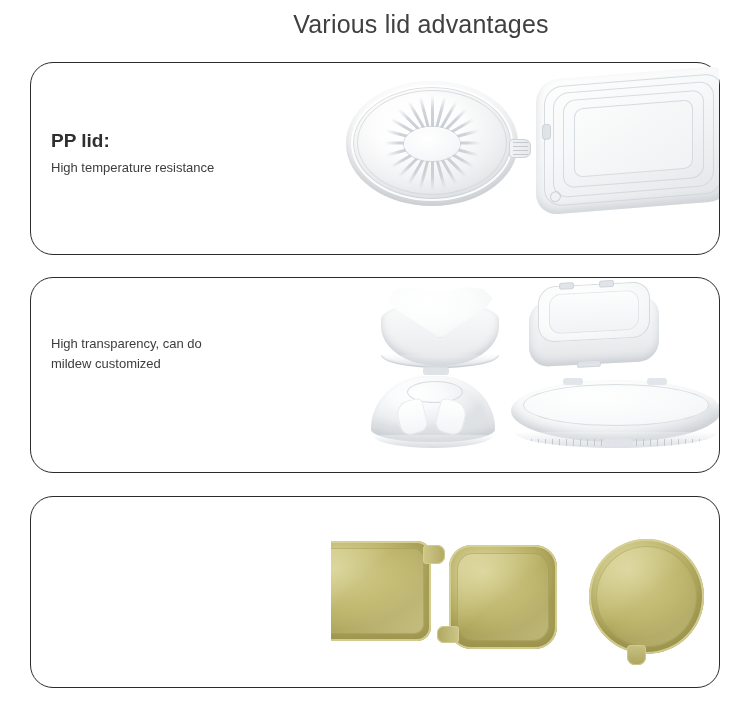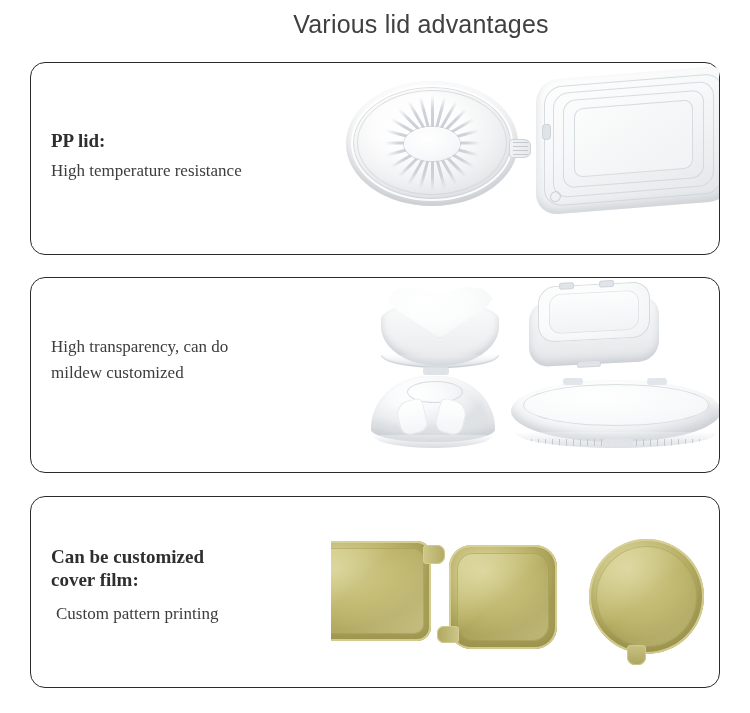--- a/index.html
+++ b/index.html
@@ -29,24 +29,23 @@
     letter-spacing: 0.2px;
     margin-left: 46px;
   }
 
   
   .panel {
     position: absolute;
     left: 30px;
     width: 690px;
     border: 1px solid #2b2b2b;
-    border-radius: 15px;
+    border-radius: 23px;
     box-sizing: border-box;
     background: #ffffff;
-    font-family: Liberation Serif, serif;
   }
   #panel-1 { top: 62px;  height: 193px; }
   #panel-2 { top: 277px; height: 196px; }
   #panel-3 { top: 496px; height: 192px; }
 
   .panel-text {
     position: absolute;
     left: 20px;
     width: 280px;
   }
@@ -56,21 +55,21 @@
 
   .panel-heading {
     font-size: 19px;
     font-weight: bold;
     color: #2f2f2f;
     line-height: 1.22;
     margin: 0 0 6px 0;
     white-space: pre-line;
   }
   .panel-sub {
-    font-size: 17px;
+    font-size: 13px;
     font-weight: normal;
     color: #3d3d3d;
     line-height: 1.55;
     margin: 0;
     white-space: pre-line;
   }
   #panel-3 .panel-sub { padding-left: 5px; margin-top: 10px; }
 
   .art {
     position: absolute;
@@ -563,25 +562,20 @@
       <div class="nub a"></div>
       <div class="nub b"></div>
       <div class="nub c"></div>
     </div>
 
   </div>
 </section>
 
 <section class="panel" id="panel-3">
 
-  <div class="panel-text">
-    <h2 class="panel-heading">Can be customized
-cover film:</h2>
-    <p class="panel-sub">Custom pattern printing</p>
-  </div>
 
   <div class="art">
 
     <div class="gold-rect">
       <div class="face"></div>
       <div class="inner"></div>
       <div class="tab"></div>
     </div>
 
     <div class="gold-square">

